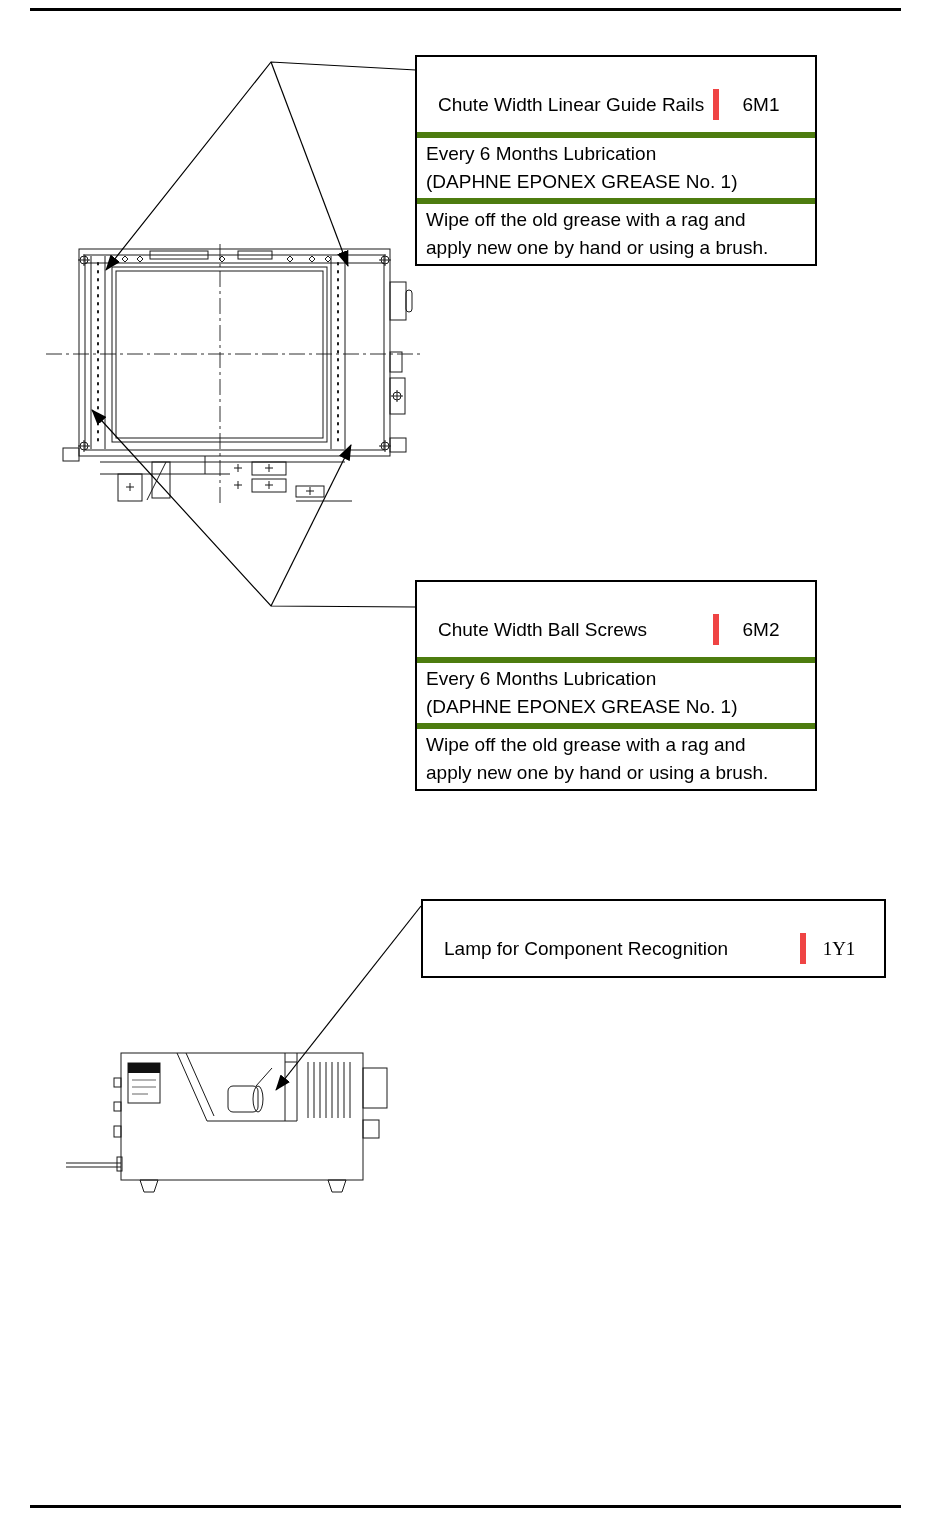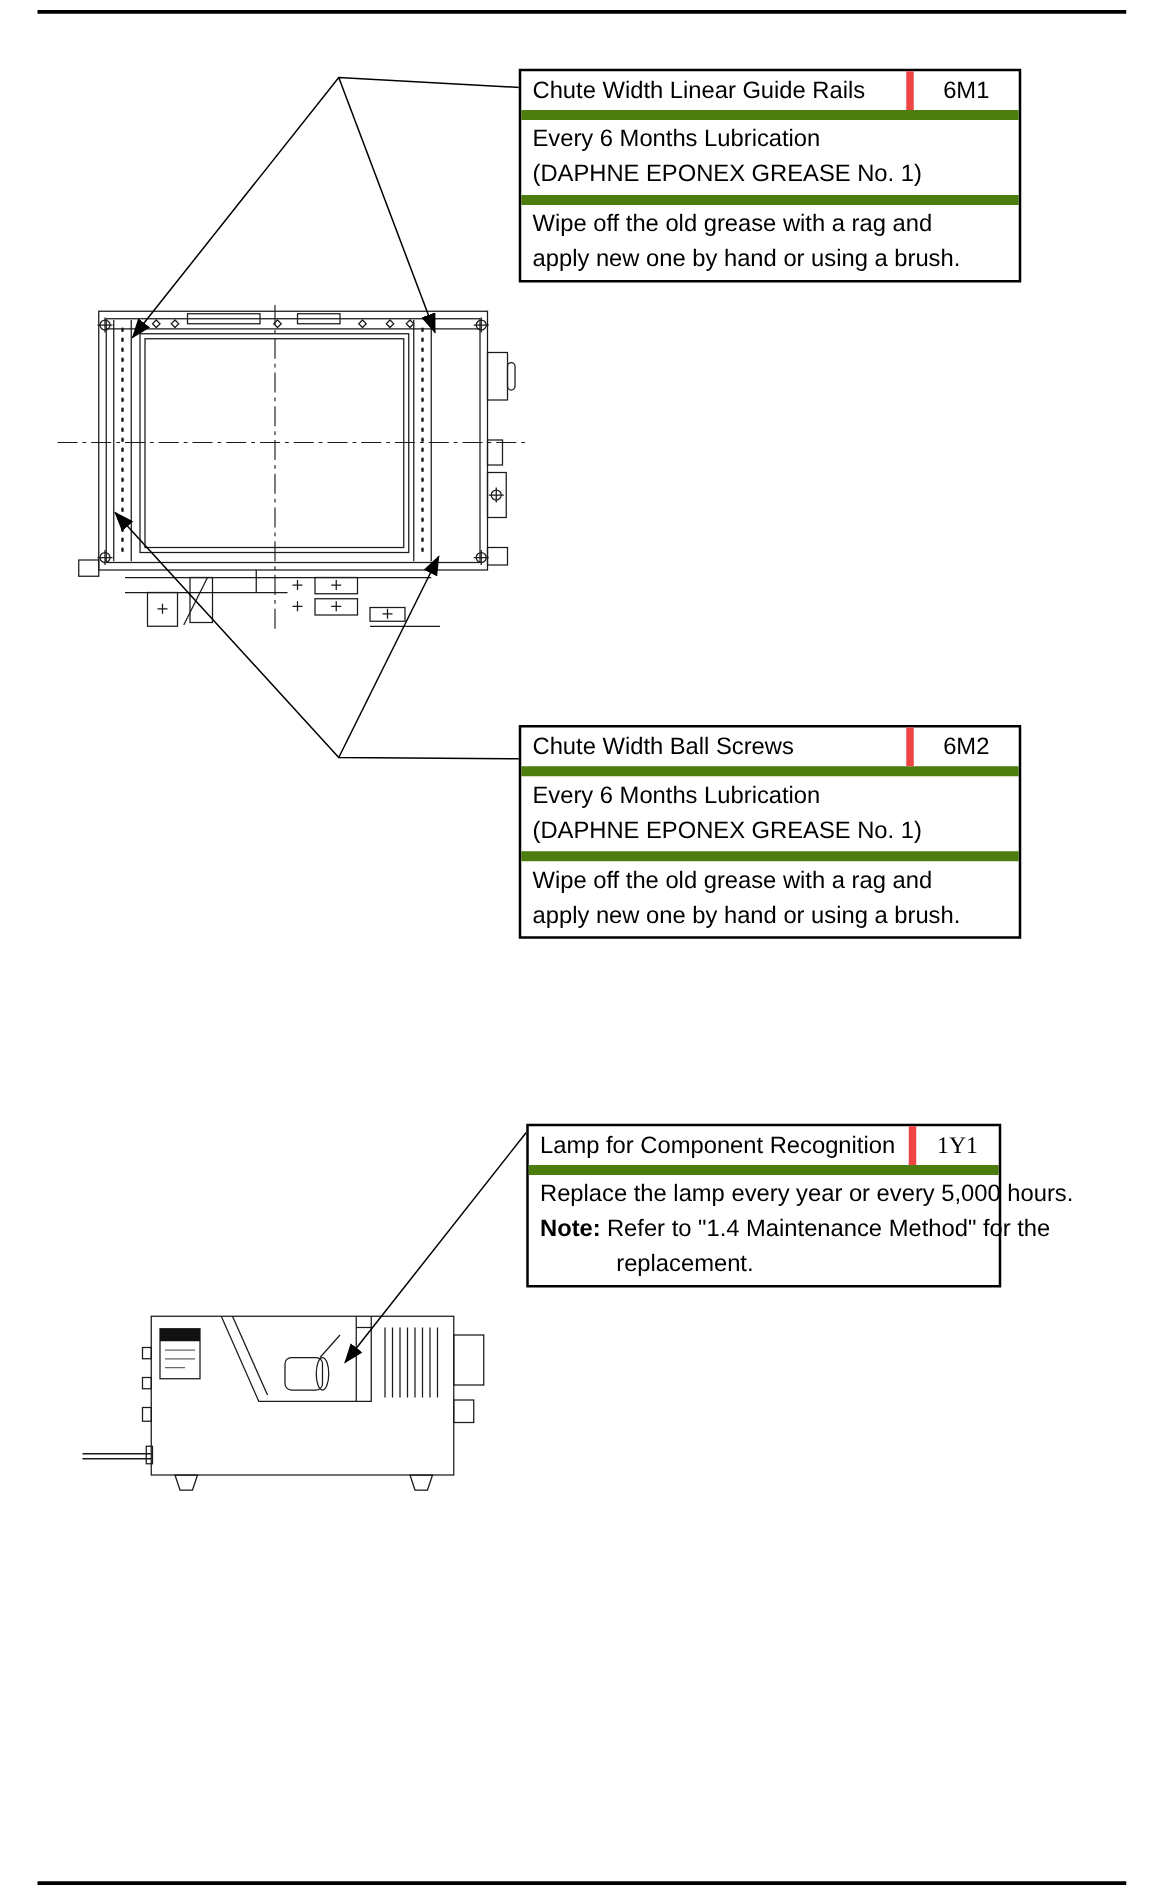--- a/index.html
+++ b/index.html
@@ -20,22 +20,22 @@
     position:absolute;left:0;top:0;z-index:1;
   }
   .callout{
     position:absolute;z-index:2;
     background:#fff;
     border:2px solid #000;
     box-sizing:border-box;
     font-size:19px;
     color:#000;
   }
-  .ct-row{border-top:8px solid #4d7c0f;padding:2px 0;}
-  .ct-row.ct-head{border-top:none;display:flex;padding:0;}
+  .ct-row{border-top:6px solid #4d7c0f;padding:2px 0;}
+  .ct-row.ct-head{border-top:none;display:flex;padding:12px;margin-top:20px;}
   .ct-title{flex:1;line-height:31px;padding-left:9px;white-space:nowrap;}
   .ct-code{width:84px;border-left:6px solid #ef4444;text-align:center;line-height:31px;}
   .code-sm .ct-code{width:66px;font-family:Liberation Serif, serif;}
   .ct-line{line-height:28px;padding-left:9px;white-space:nowrap;}
   .bold{font-weight:bold;}
   .note-text{margin-left:5px;}
   .indent{padding-left:70px;}
 </style>
 </head>
 <body>
@@ -184,27 +184,20 @@
     <div class="ct-row">
       <div class="ct-line">Every 6 Months Lubrication</div>
       <div class="ct-line">(DAPHNE EPONEX GREASE No. 1)</div>
     </div>
     <div class="ct-row">
       <div class="ct-line">Wipe off the old grease with a rag and</div>
       <div class="ct-line">apply new one by hand or using a brush.</div>
     </div>
   </div>
 
-  <div class="callout code-sm" style="left:421px;top:899px;width:380px;">
+  <div class="callout code-sm" style="left:421px;top:899px;width:465px;">
     <div class="ct-row ct-head">
       <div class="ct-title">Lamp for Component Recognition</div>
       <div class="ct-code">1Y1</div>
     </div>
-    <div class="ct-row">
-      <div class="ct-line">Replace the lamp every year or every 5,000 hours.</div>
-      <div class="ct-line">
-        <span class="bold">Note:</span><span class="note-text">Refer to "1.4 Maintenance Method" for the</span>
-      </div>
-      <div class="ct-line indent">replacement.</div>
-    </div>
   </div>
 
 </div>
 
 </body></html>

